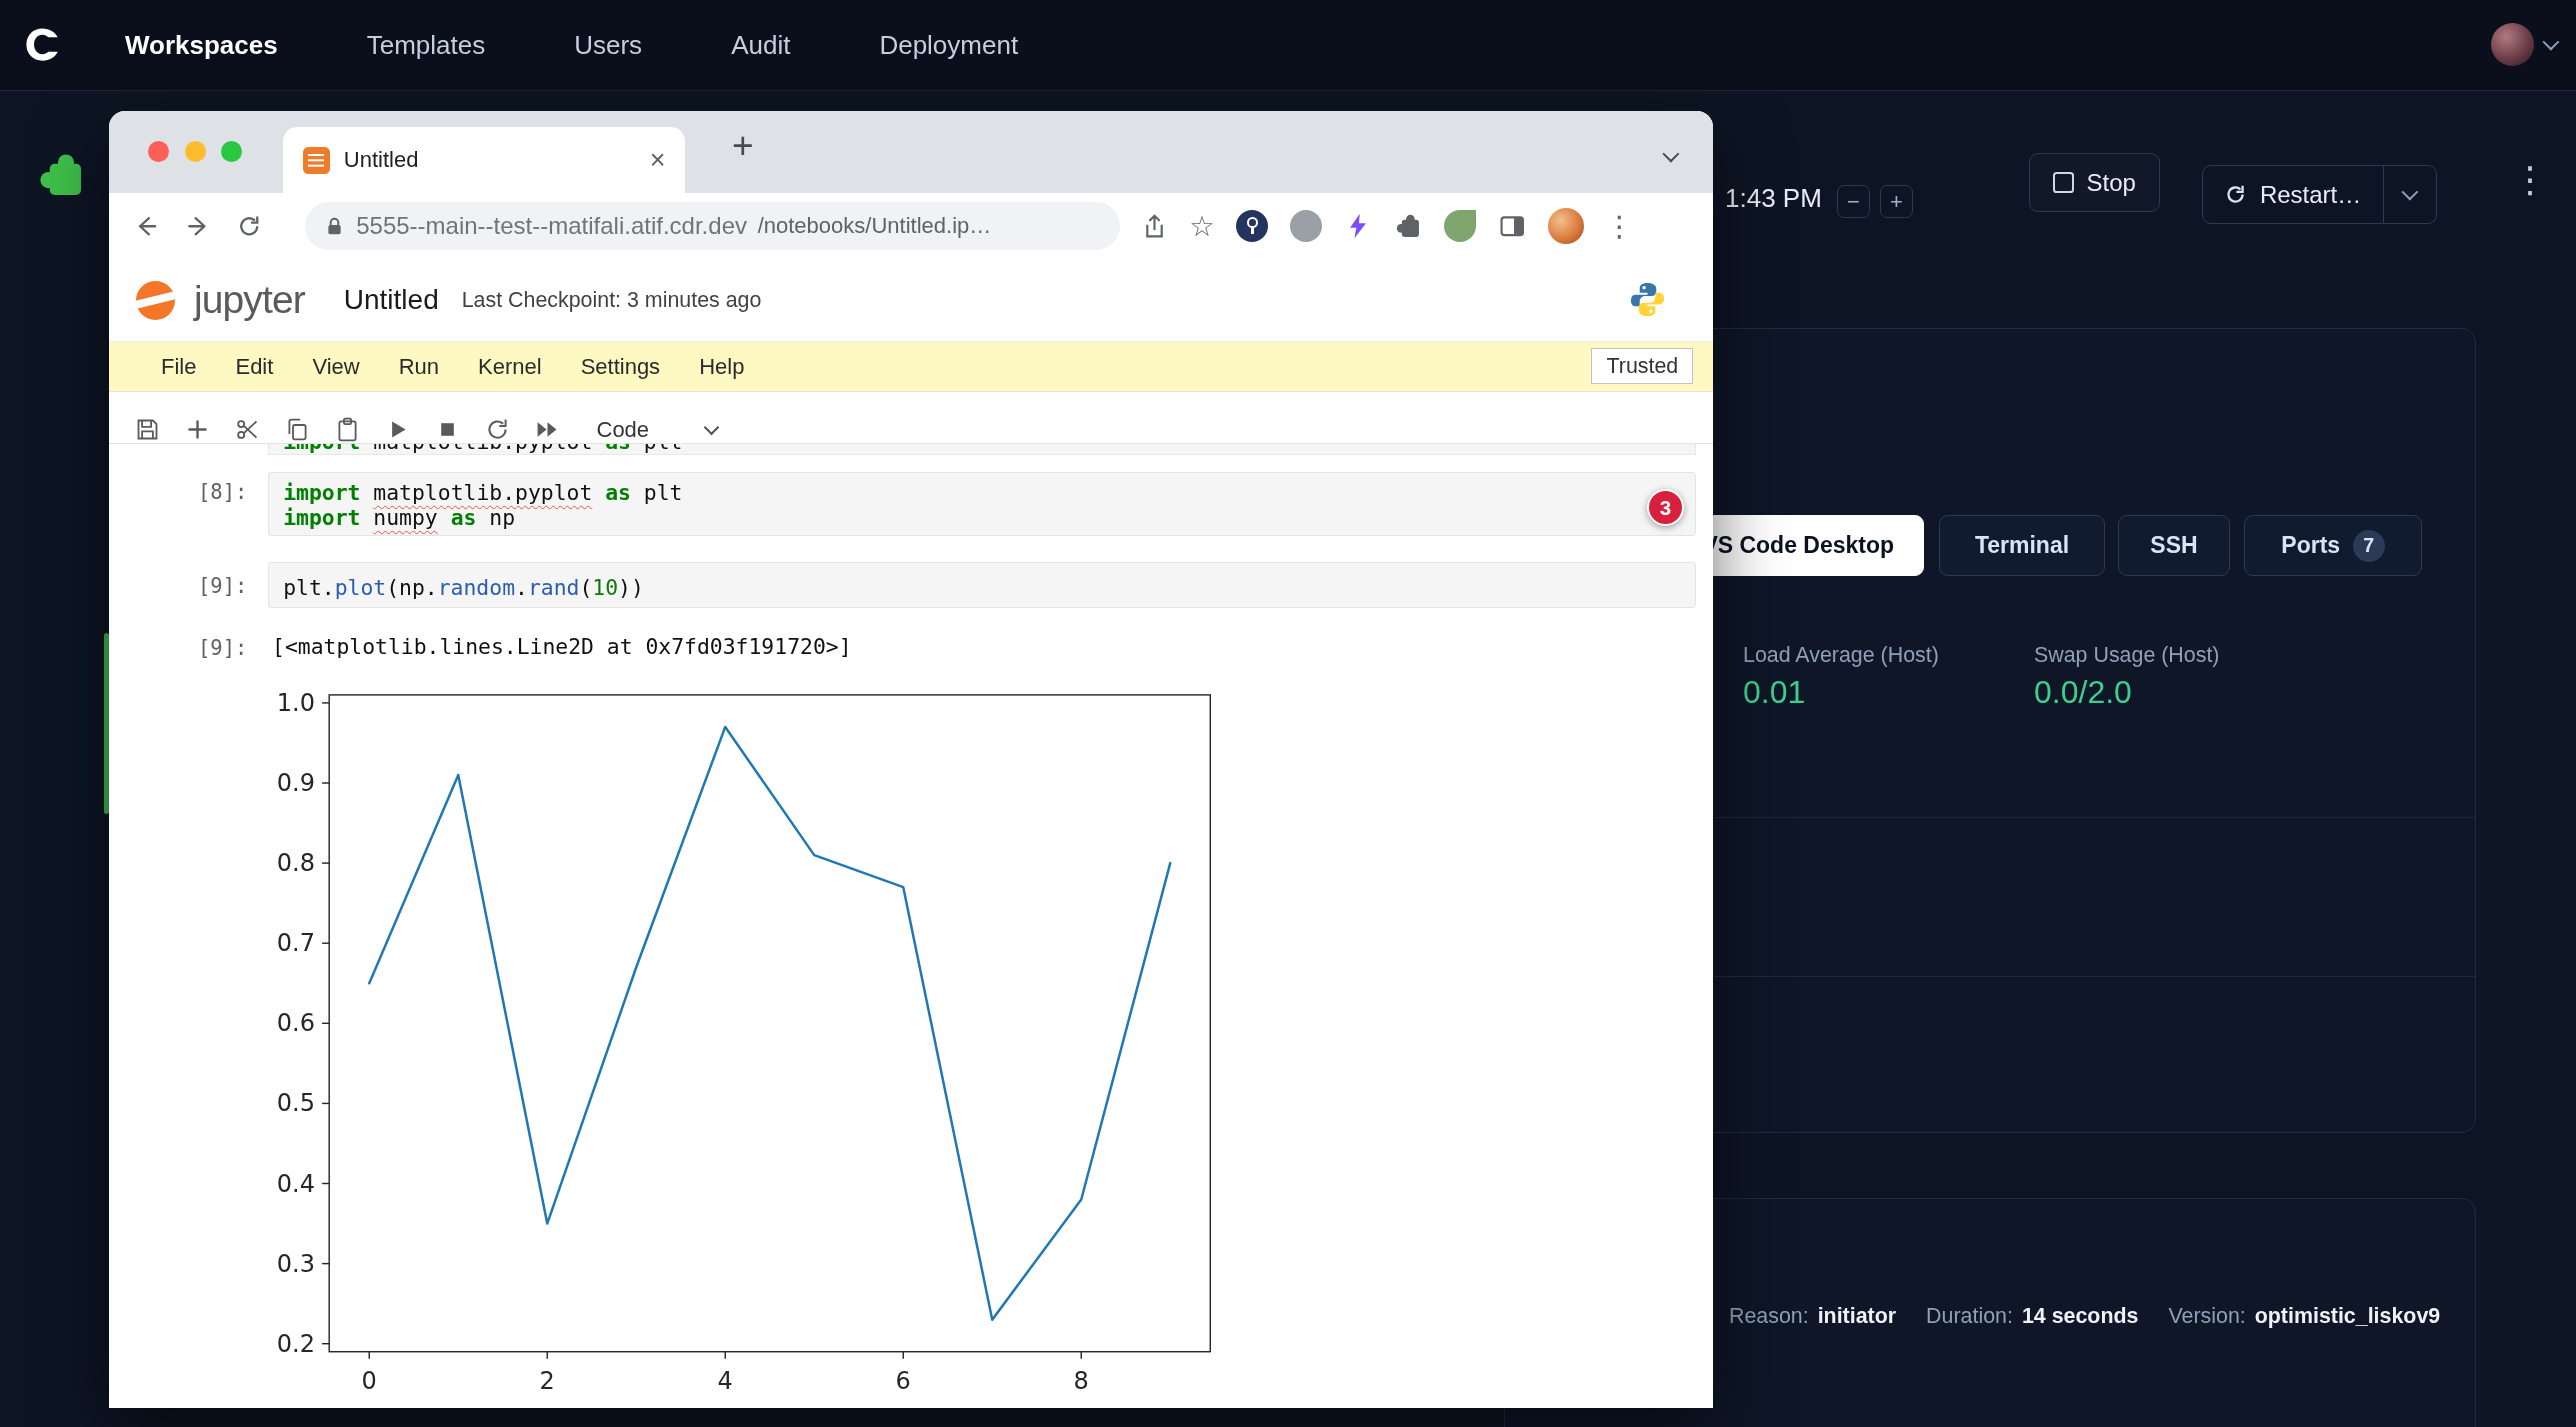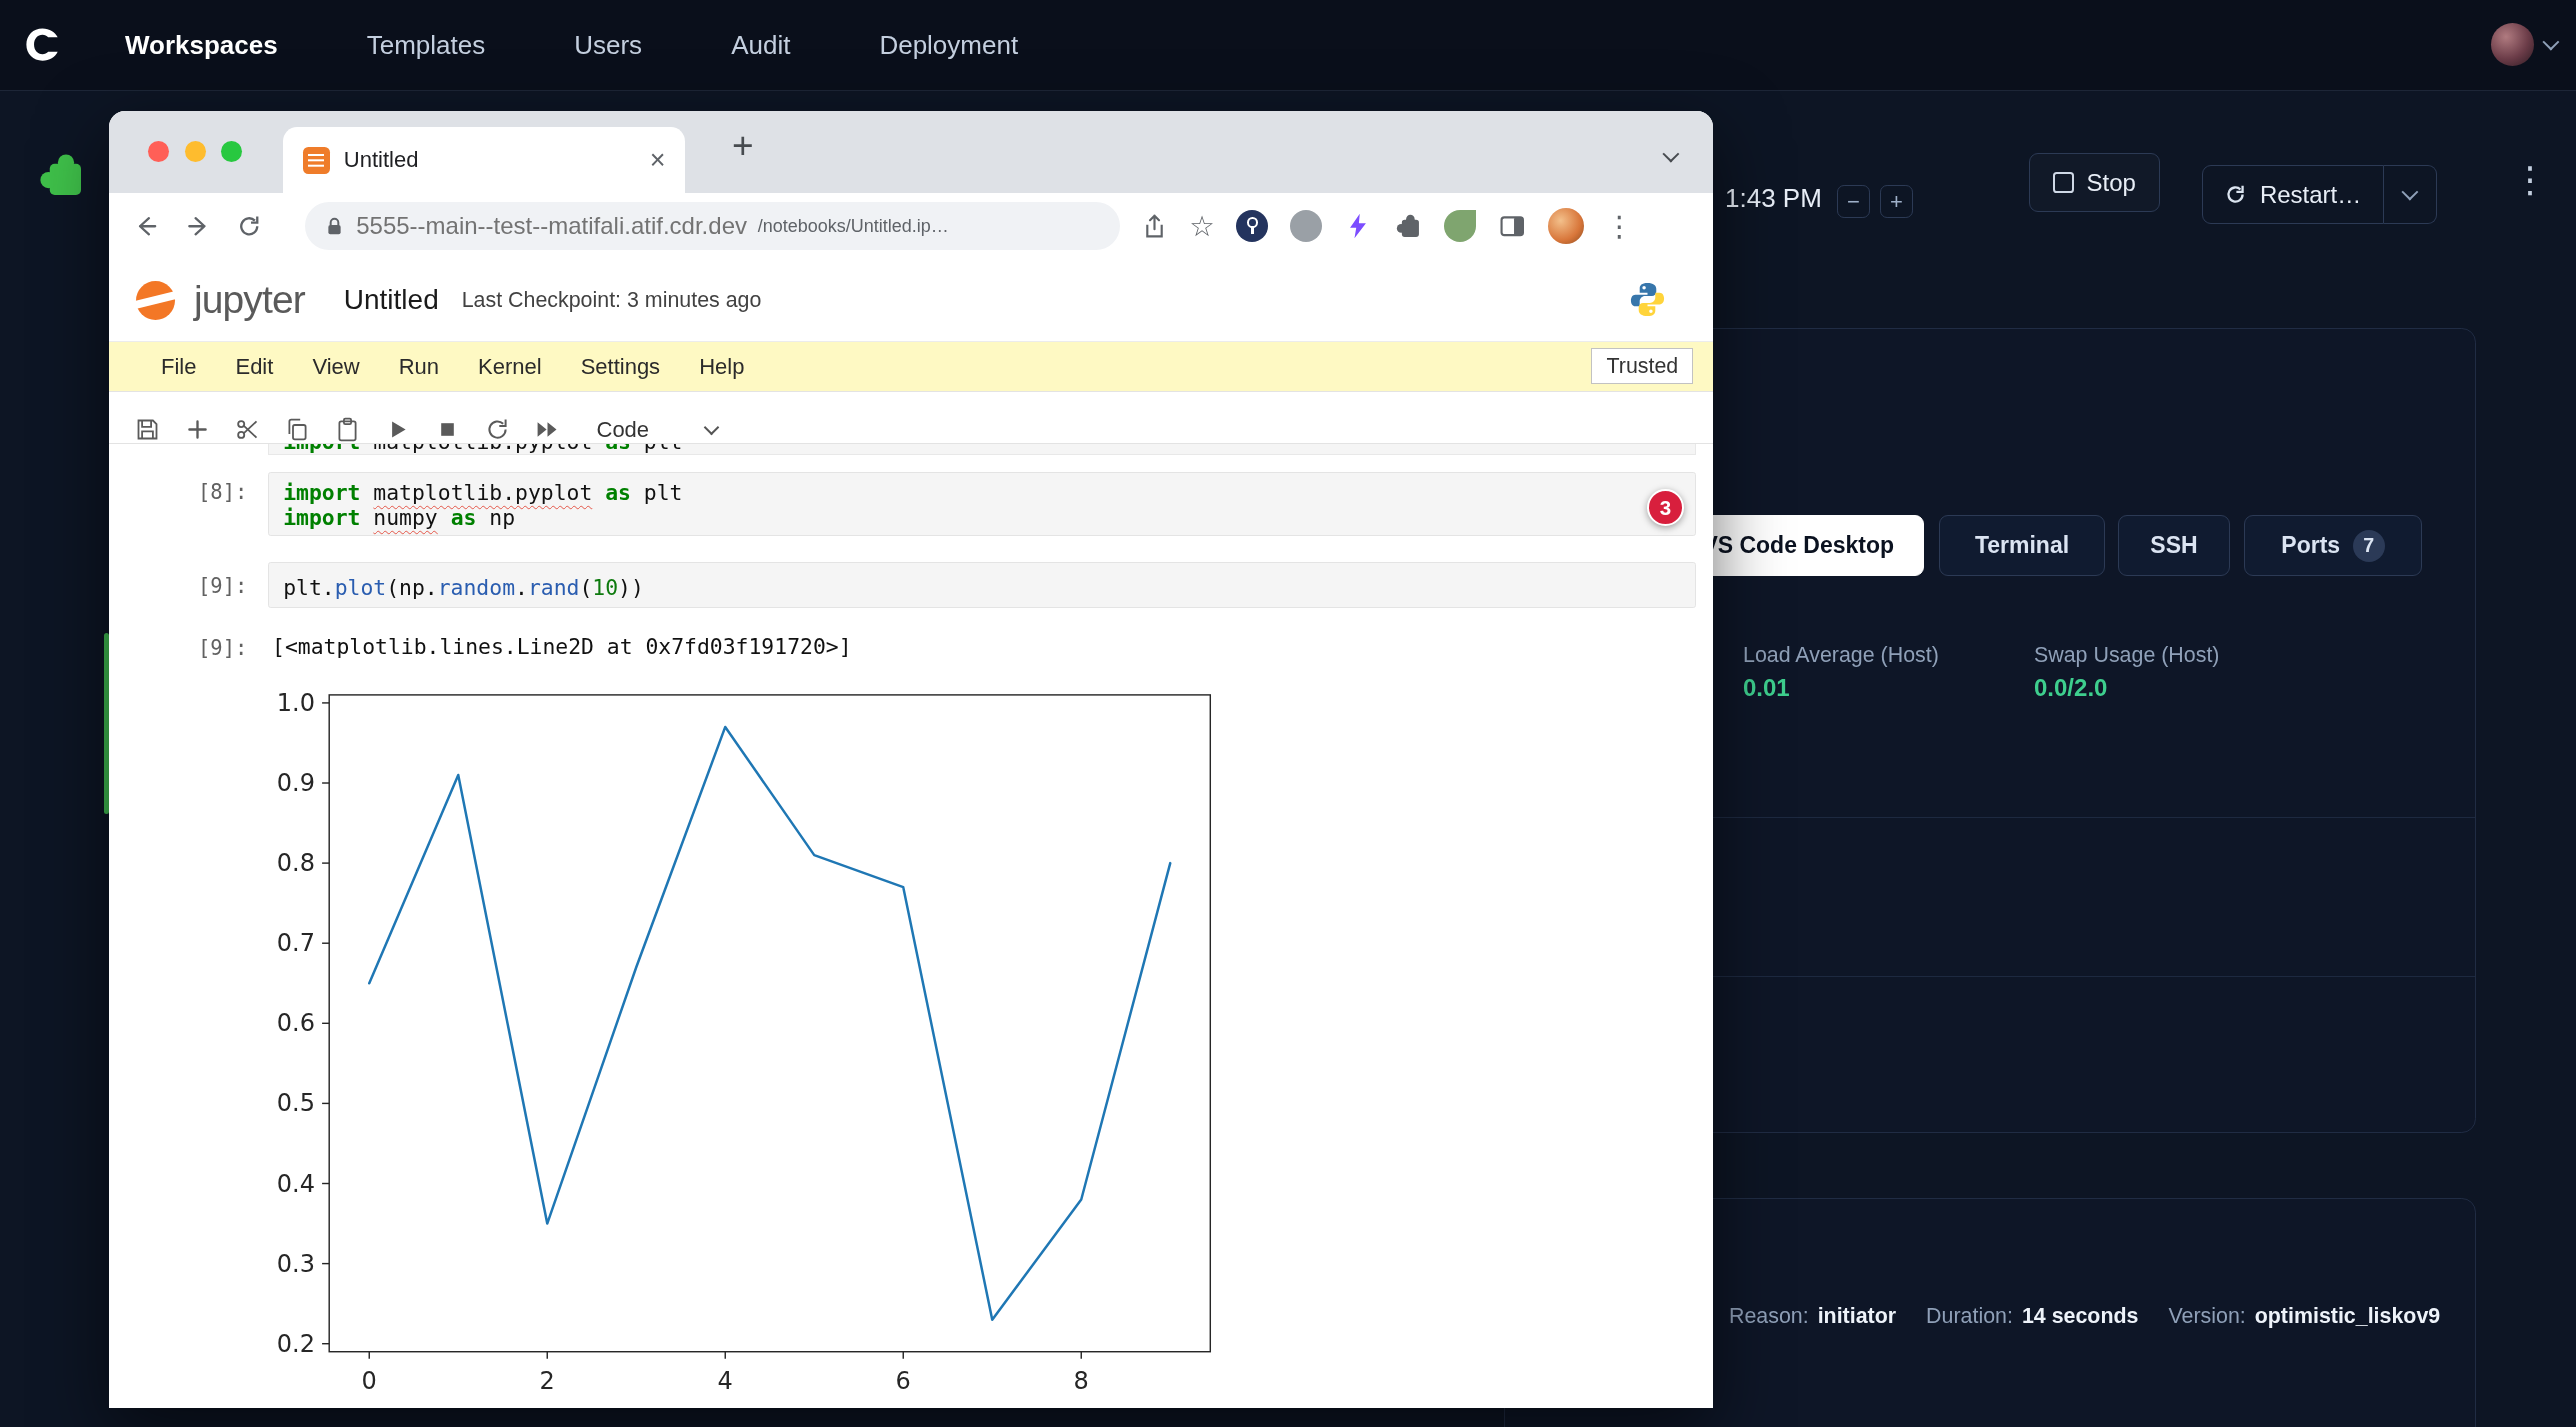--- a/index.html
+++ b/index.html
@@ -43,21 +43,21 @@
   .appbtn{position:absolute;top:186px;height:61px;border-radius:9px;display:flex;align-items:center;
           justify-content:center;gap:12.5px;font-size:23px;font-weight:600;color:#dbe4f2;
           background:#101b30;border:0.9px solid #2c3a55;box-sizing:border-box;cursor:pointer;white-space:nowrap;overflow:hidden}
   #btn-vscode{left:125px;width:294px;background:#ffffff;color:#0b1220;border-color:#ffffff}
   #btn-terminal{left:434px;width:166px}
   #btn-ssh{left:613px;width:112px}
   #btn-ports{left:739px;width:178px}
   .badge7{width:32px;height:32px;border-radius:50%;background:#2b3a57;color:#dce5f3;font-size:19.6px;
           display:flex;align-items:center;justify-content:center;font-weight:600}
   .statlabel{position:absolute;top:314px;font-size:21.4px;color:#8fa0b8;white-space:nowrap}
-  .statvalue{position:absolute;top:345px;font-size:24px;color:#3ecf8e;font-weight:700}
+  .statvalue{position:absolute;top:345px;font-size:32px;color:#3ecf8e;font-weight:400}
   .meta{position:absolute;left:224px;top:105px;font-size:21.4px;display:flex;align-items:baseline;white-space:nowrap}
   .meta .lbl{color:#8fa0b8;margin-right:9px}
   .meta .val{color:#eef3fa;font-weight:700;margin-right:30px}
 
   .greenbar{position:absolute;left:104px;top:633px;width:4.5px;height:181px;background:#3fb950;border-radius:2.7px}
   .puzzle{position:absolute;left:36px;top:150px}
 
   
   .browser{position:absolute;left:109px;top:111px;width:1604px;height:1297px;background:#fff;
            border-radius:16px 16px 0 0;overflow:hidden;box-shadow:0 23px 71px rgba(0,0,0,.55);z-index:10}
@@ -72,21 +72,21 @@
   .tabclose{font-size:27px;color:#5f6368;cursor:pointer}
   .newtab{position:absolute;left:623px;top:14.2px;font-size:37px;color:#474b50;cursor:pointer}
   .tabsearch{position:absolute;right:36px;top:36px;cursor:pointer}
   .tabsearch .chev{border-color:#474b50}
 
   .addressbar{height:66px;background:#fff;display:flex;align-items:center;position:relative}
   .navic{margin-left:23px;cursor:pointer;flex:0 0 auto;display:flex}
   .pill{width:815px;height:48px;border-radius:24px;background:#f0f2f5;margin-left:41px;display:flex;
         align-items:center;padding:0 18px;box-sizing:border-box;gap:10.7px;overflow:hidden;white-space:nowrap;cursor:text}
   .host{font-size:24px;color:#737373}
-  .path{font-size:18px;color:#5f6368}
+  .path{font-size:22px;color:#5f6368}
   .aico{margin-left:21.4px;cursor:pointer;display:flex;align-items:center;flex:0 0 auto}
   .star{font-size:28.5px;color:#5f6368;line-height:1}
   .extc{width:32px;height:32px;border-radius:50%;flex:0 0 auto}
   .chromeavatar{width:36px;height:36px;border-radius:50%;
                 background:radial-gradient(circle at 35% 35%,#f3c08b,#d8763a 60%,#8a4a1e)}
   .chromekebab{font-size:28.5px;color:#5f6368}
 
   
   .jheader{height:82px;background:#fff;border-bottom:0.9px solid #ececec;display:flex;align-items:center;position:relative}
   .jwordmark{font-size:39px;color:#5a5a5a;margin-left:19px;letter-spacing:-0.9px}

